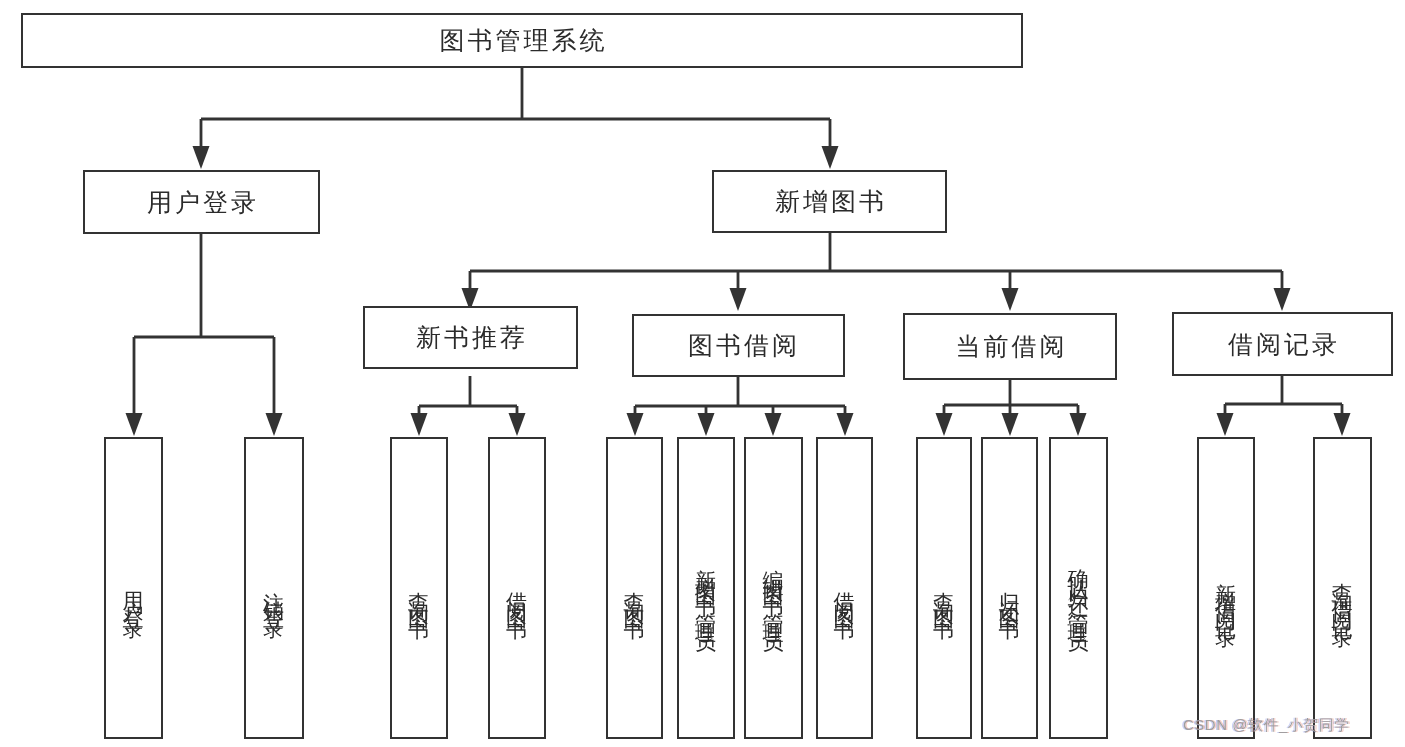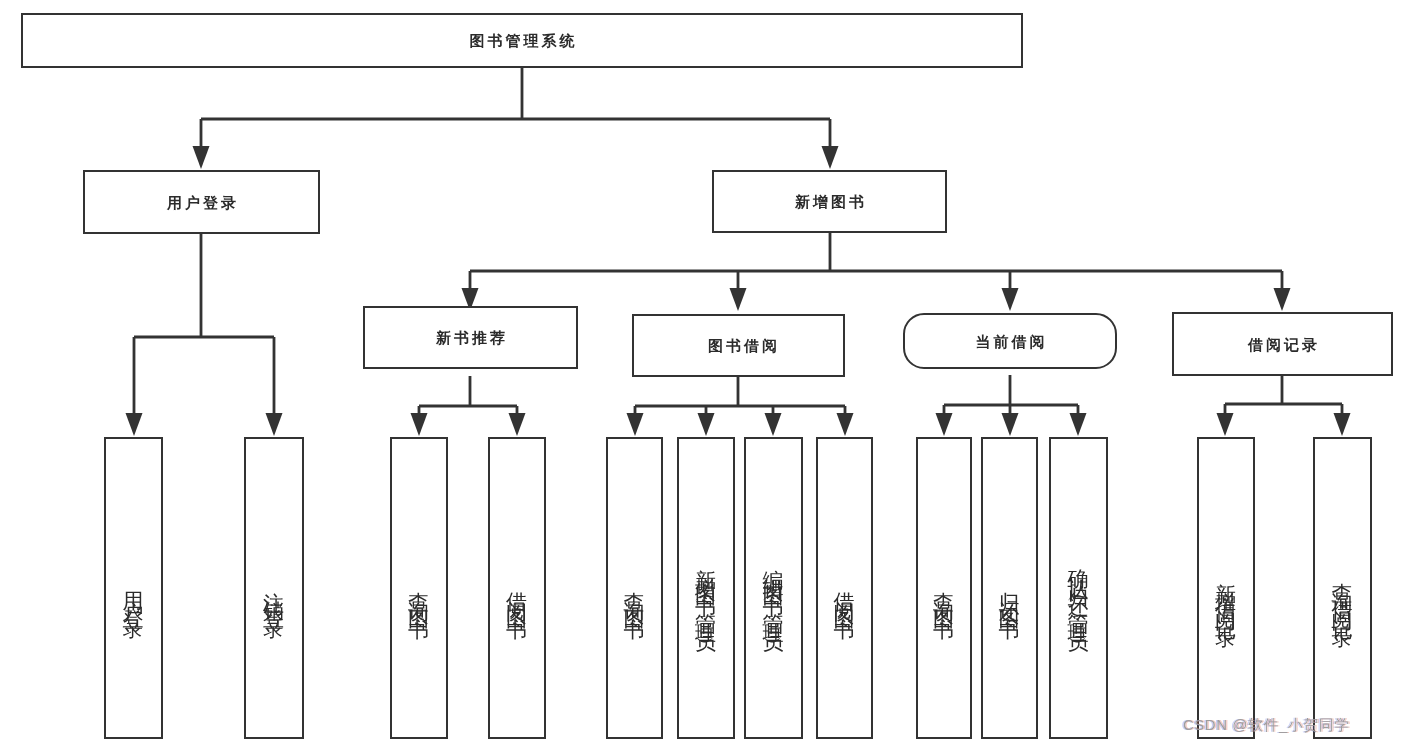--- a/index.html
+++ b/index.html
@@ -22,26 +22,25 @@
     display:block;
   }
   .node{
     position:absolute;
     background:var(--box-fill);
     border:2.5px solid var(--line);
     display:flex;align-items:center;justify-content:center;
     color:var(--text);
   }
   .hbox .node-label{
-    font-size:15px;
+    font-size:25px;
     letter-spacing:3px;
     text-indent:3px;
     white-space:nowrap;
     line-height:1;
-    font-weight:bold;
   }
   .vbox .node-label{
     writing-mode:vertical-rl;
     text-orientation:mixed;
     font-size:21px;
     letter-spacing:9px;
     line-height:1;
     margin-bottom:-9px;
   }
   .watermark{
@@ -96,21 +95,21 @@
       </div>
       <div class="node hbox" style="left: 712px; top: 170px; width: 235px; height: 63px;">
         <span class="node-label">新增图书</span>
       </div>
       <div class="node hbox" style="left: 363px; top: 306px; width: 215px; height: 63px;">
         <span class="node-label">新书推荐</span>
       </div>
       <div class="node hbox" style="left: 632px; top: 314px; width: 213px; height: 63px; padding-left: 8px;">
         <span class="node-label">图书借阅</span>
       </div>
-      <div class="node hbox" style="left: 903px; top: 313px; width: 214px; height: 56px; border-radius: 21px;">
+      <div class="node hbox" style="left: 903px; top: 313px; width: 214px; height: 67px;">
         <span class="node-label">当前借阅</span>
       </div>
       <div class="node hbox" style="left: 1172px; top: 312px; width: 221px; height: 64px;">
         <span class="node-label">借阅记录</span>
       </div>
       <div class="node vbox" style="left: 104px; top: 437px; width: 59px; height: 302px;">
         <span class="node-label">用户登录</span>
       </div>
       <div class="node vbox" style="left: 244px; top: 437px; width: 60px; height: 302px;">
         <span class="node-label">注销登录</span>

